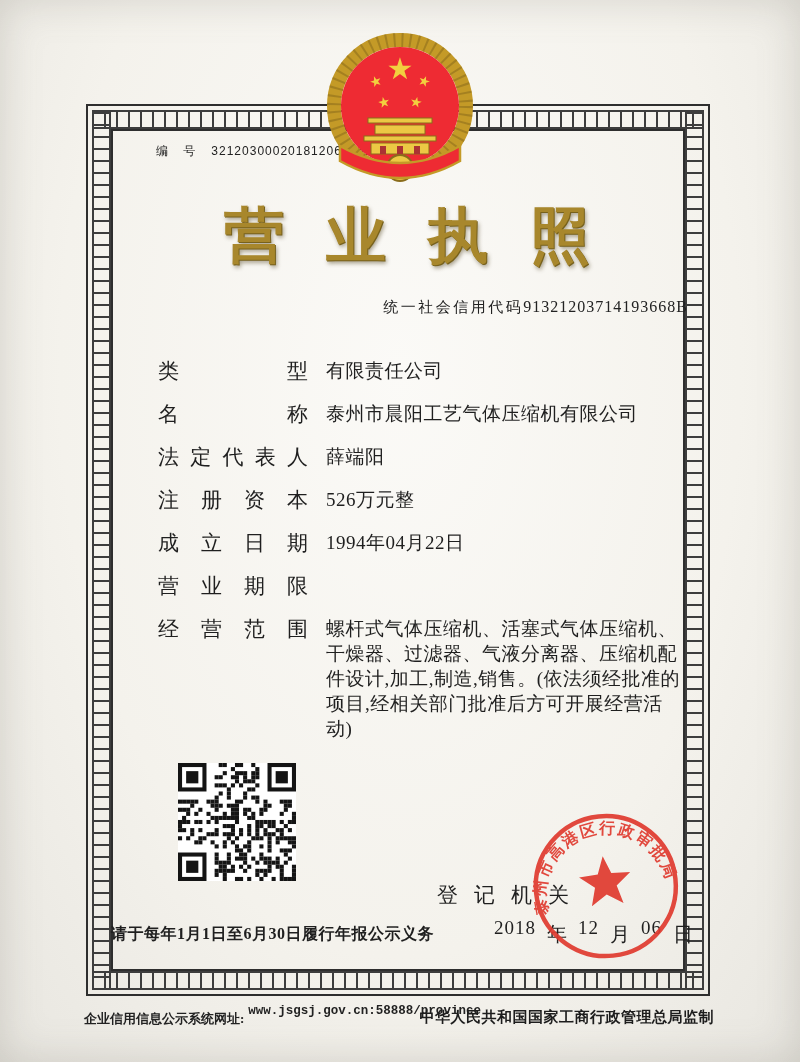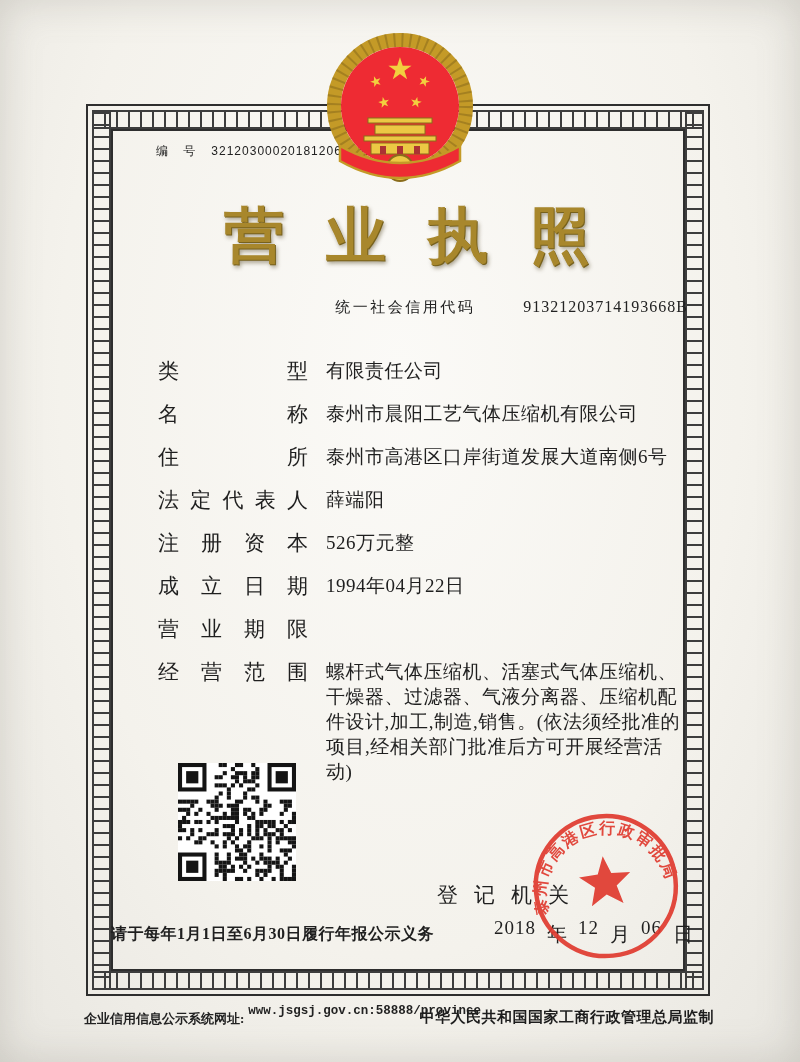--- a/index.html
+++ b/index.html
@@ -42,22 +42,22 @@
     position:absolute;left:0;right:0;top:196px;
     text-align:center;font-size:60px;font-weight:700;
     letter-spacing:42px;padding-left:56px;
     color:#a8872c;
     text-shadow:1px 1px 0 #77611c, 2px 3px 4px rgba(60,45,5,.45);
   }
   .credit{
     position:absolute;left:0;right:112px;top:298px;text-align:right;
     font-size:15px;color:#222;
   }
-  .credit .lbl{letter-spacing:2.5px;margin-right:8px;}
-  .credit .code{font-size:16px;letter-spacing:1px;margin-left:40px;}
+  .credit .lbl{letter-spacing:2.5px;margin-right:0;}
+  .credit .code{font-size:16px;letter-spacing:1px;}
 
   
   .fields{position:absolute;left:158px;top:358px;width:525px;}
   .field-row{display:flex;margin-bottom:16px;}
   .field-label{
     width:150px;min-width:150px;font-size:21px;color:#1f1f1f;
     text-align:justify;text-align-last:justify;line-height:27px;
   }
   .field-value{
     margin-left:18px;font-size:19px;line-height:25px;color:#1f1f1f;
@@ -143,24 +143,20 @@
   </div>
 
   <div class="fields">
     <div class="field-row">
       <div class="field-label">类型</div>
       <div class="field-value">有限责任公司</div>
     </div>
     <div class="field-row">
       <div class="field-label">名称</div>
       <div class="field-value">泰州市晨阳工艺气体压缩机有限公司</div>
-    </div>
-    <div class="field-row">
-      <div class="field-label">住所</div>
-      <div class="field-value">泰州市高港区口岸街道发展大道南侧6号</div>
     </div>
     <div class="field-row">
       <div class="field-label">法定代表人</div>
       <div class="field-value">薛端阳</div>
     </div>
     <div class="field-row">
       <div class="field-label">注册资本</div>
       <div class="field-value">526万元整</div>
     </div>
     <div class="field-row">

